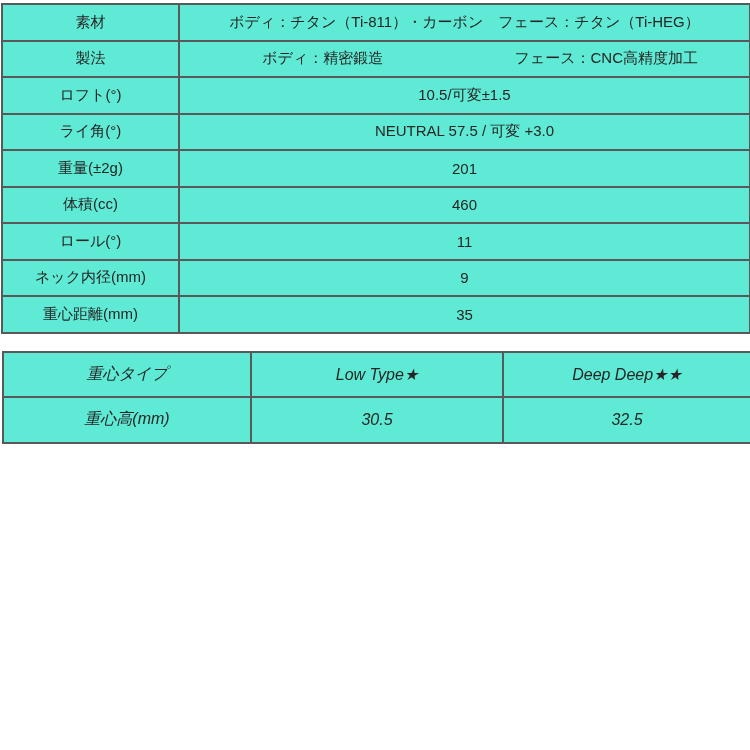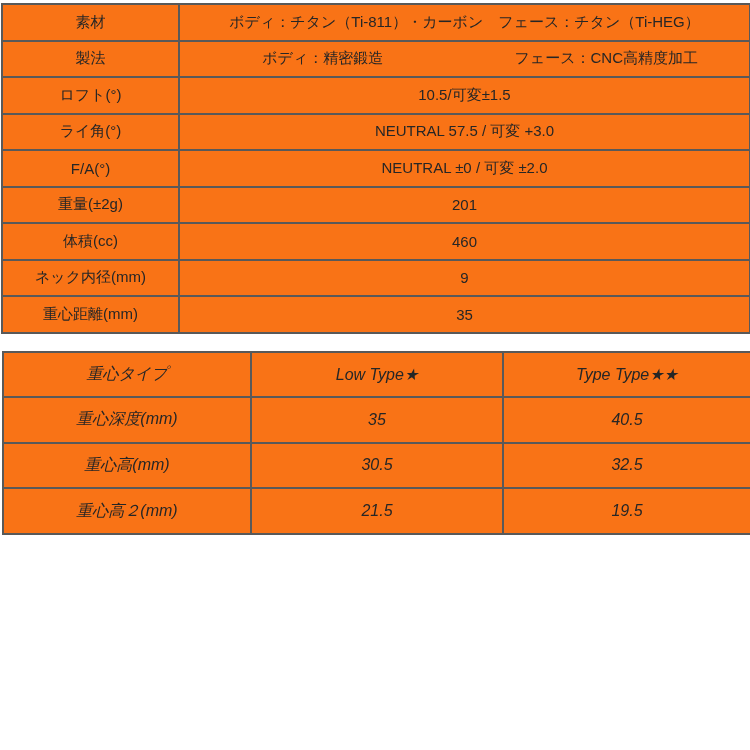--- a/index.html
+++ b/index.html
@@ -1,21 +1,21 @@
 <!DOCTYPE html>
 <html><head>
 <meta charset="utf-8">
 <style>
   html,body{margin:0;padding:0;}
   body{
     width:750px;height:750px;background:#ffffff;
     font-family:"Liberation Sans", sans-serif;
     color:#262626;
   }
-  table{border-collapse:collapse;table-layout:fixed;background:#f97316;}
+  table{border-collapse:collapse;table-layout:fixed;background:#5eead4;}
   td{border:2px solid #595959;text-align:center;vertical-align:middle;overflow:hidden;white-space:nowrap;}
 
   
   .t1{width:748px;margin:3px 0 0 1px;font-size:15px;}
   .t1 tr{height:36.5px;}
   .t1 .col-label{width:177px;}
   .t1 .col-value{width:571px;}
 
   
   .split{display:flex;width:100%;}
@@ -54,30 +54,30 @@
       </tr>
       <tr>
         <td>ロフト(°)</td>
         <td>10.5/可変±1.5</td>
       </tr>
       <tr>
         <td>ライ角(°)</td>
         <td>NEUTRAL 57.5 / 可変 +3.0</td>
       </tr>
       <tr>
-        <td>F/A(°)</td>
-        <td>NEUTRAL ±0 / 可変 ±2.0</td>
-      </tr>
-      <tr>
         <td>重量(±2g)</td>
         <td>201</td>
       </tr>
       <tr>
         <td>体積(cc)</td>
         <td>460</td>
+      </tr>
+      <tr>
+        <td>ロール(°)</td>
+        <td>11</td>
       </tr>
       <tr>
         <td>ネック内径(mm)</td>
         <td>9</td>
       </tr>
       <tr>
         <td>重心距離(mm)</td>
         <td>35</td>
       </tr>
     </tbody>
@@ -86,33 +86,23 @@
   <table class="t2">
     <colgroup>
         <col class="c0">
         <col class="c1">
         <col class="c2">
       </colgroup>
     <tbody>
       <tr>
         <td>重心タイプ</td>
         <td>Low Type★</td>
-        <td>Type Type★★</td>
-      </tr>
-      <tr>
-        <td>重心深度(mm)</td>
-        <td>35</td>
-        <td>40.5</td>
+        <td>Deep Deep★★</td>
       </tr>
       <tr>
         <td>重心高(mm)</td>
         <td>30.5</td>
         <td>32.5</td>
-      </tr>
-      <tr>
-        <td>重心高２(mm)</td>
-        <td>21.5</td>
-        <td>19.5</td>
       </tr>
     </tbody>
   </table>
 
 </div>
 
 </body></html>

